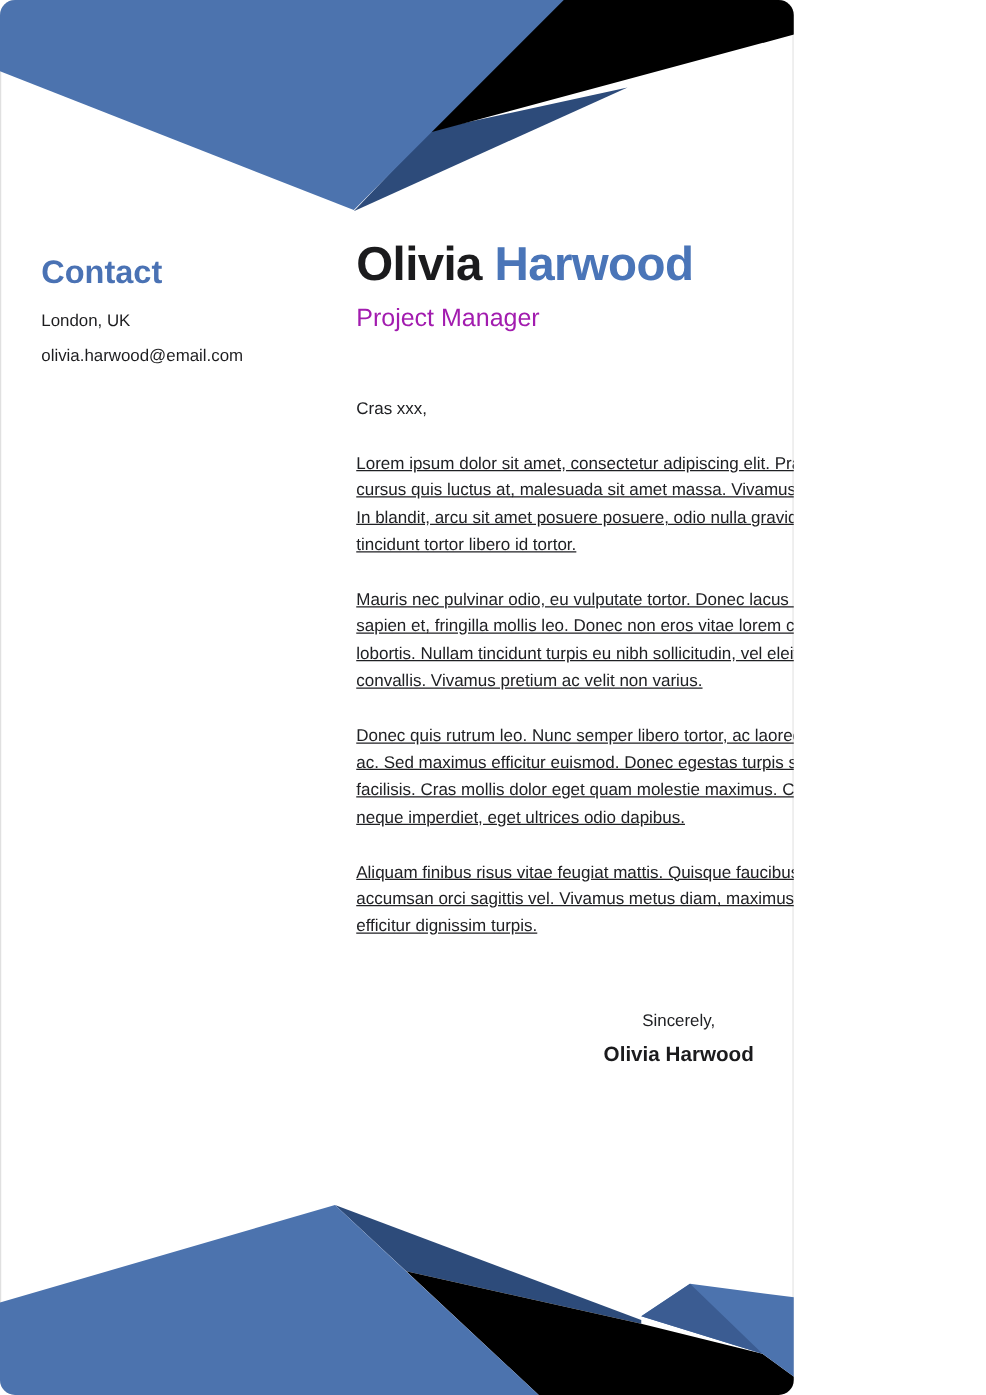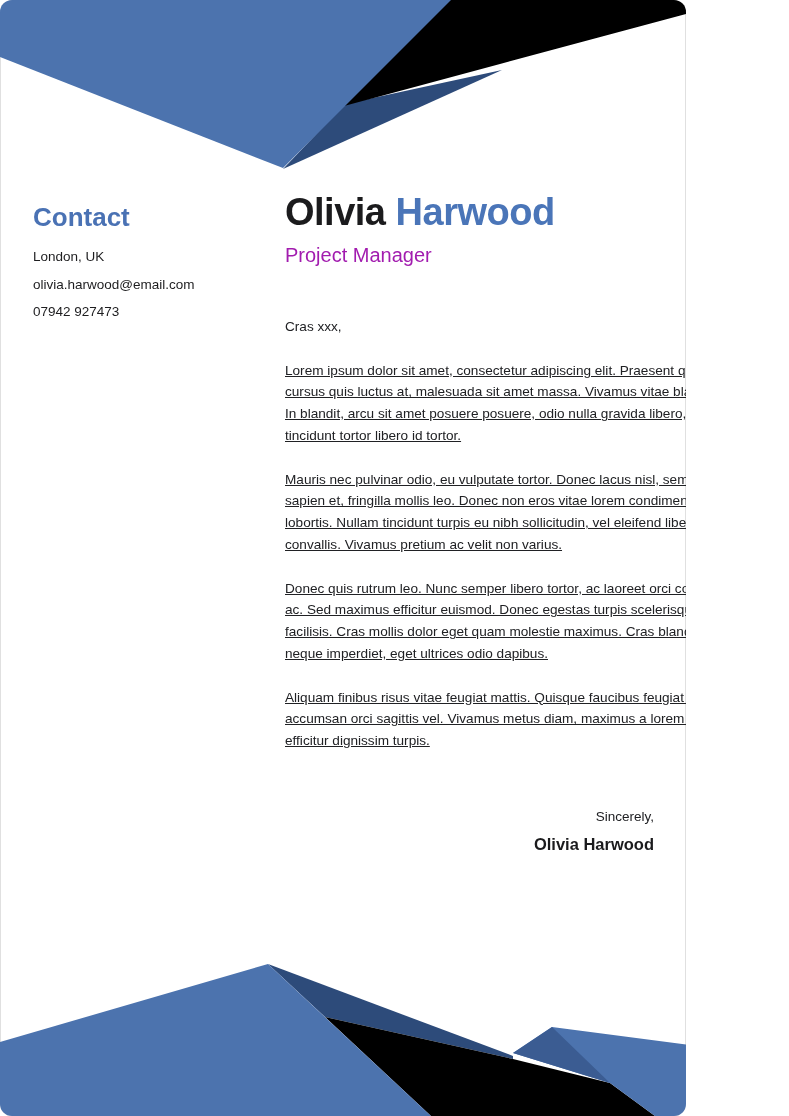--- a/index.html
+++ b/index.html
@@ -2,21 +2,21 @@
 <html><head>
   <meta charset="utf-8">
   <style>
     html, body {
       margin: 0;
       padding: 0;
       background: #ffffff;
     }
     .page {
       position: relative;
-      width: 686px;
+      width: 635px;
       height: 1116px;
       background: #ffffff;
       border-radius: 12px;
       overflow: hidden;
       box-shadow: inset 0 0 0 1px rgba(0,0,0,0.12);
       font-family: "Liberation Sans", sans-serif;
     }
     .decor {
       position: absolute;
       left: 0;
@@ -83,21 +83,21 @@
       line-height: 21.8px;
       color: #202124;
       text-decoration: underline;
     }
 
     
     .signature {
       position: absolute;
       right: 32px;
       top: 806px;
-      text-align: right;
+      text-align: center;
     }
     .closing {
       margin: 0;
       font-size: 13.5px;
       line-height: 22px;
       color: #202124;
     }
     .signature-name {
       margin: 4px 0 0 0;
       font-size: 16.5px;
@@ -122,21 +122,20 @@
     <polygon points="325,87 513,129 610,153 655,186 431,186" fill="#000000"></polygon>
     <polygon points="268,34 431,186 0,186 0,112" fill="#4c73ae"></polygon>
     <polygon points="552,97 789,128 789,186 655,186 610,153 513,123" fill="#4c73ae"></polygon>
     <polygon points="552,97 513,123 610,153" fill="#3b5c92"></polygon>
   </svg>
 
   <aside class="contact">
     <h2 class="contact-heading">Contact</h2>
     <p class="contact-line">London, UK</p>
     <p class="contact-line">olivia.harwood@email.com</p>
-    <p class="contact-line">07942 927473</p>
   </aside>
 
   <main class="main">
     <h1 class="name"><span class="first-name">Olivia</span> <span class="last-name">Harwood</span></h1>
     <p class="job-title">Project Manager</p>
 
     <p class="greeting">Cras xxx,</p>
     <p class="body-par">Lorem ipsum dolor sit amet, consectetur adipiscing elit. Praesent quam ligula, cursus quis luctus at, malesuada sit amet massa. Vivamus vitae blandit nulla. In blandit, arcu sit amet posuere posuere, odio nulla gravida libero, vel tincidunt tortor libero id tortor.</p>
     <p class="body-par">Mauris nec pulvinar odio, eu vulputate tortor. Donec lacus nisl, semper a sapien et, fringilla mollis leo. Donec non eros vitae lorem condimentum lobortis. Nullam tincidunt turpis eu nibh sollicitudin, vel eleifend libero convallis. Vivamus pretium ac velit non varius.</p>
     <p class="body-par">Donec quis rutrum leo. Nunc semper libero tortor, ac laoreet orci consectetur ac. Sed maximus efficitur euismod. Donec egestas turpis scelerisque luctus facilisis. Cras mollis dolor eget quam molestie maximus. Cras blandit nisl a neque imperdiet, eget ultrices odio dapibus.</p>

